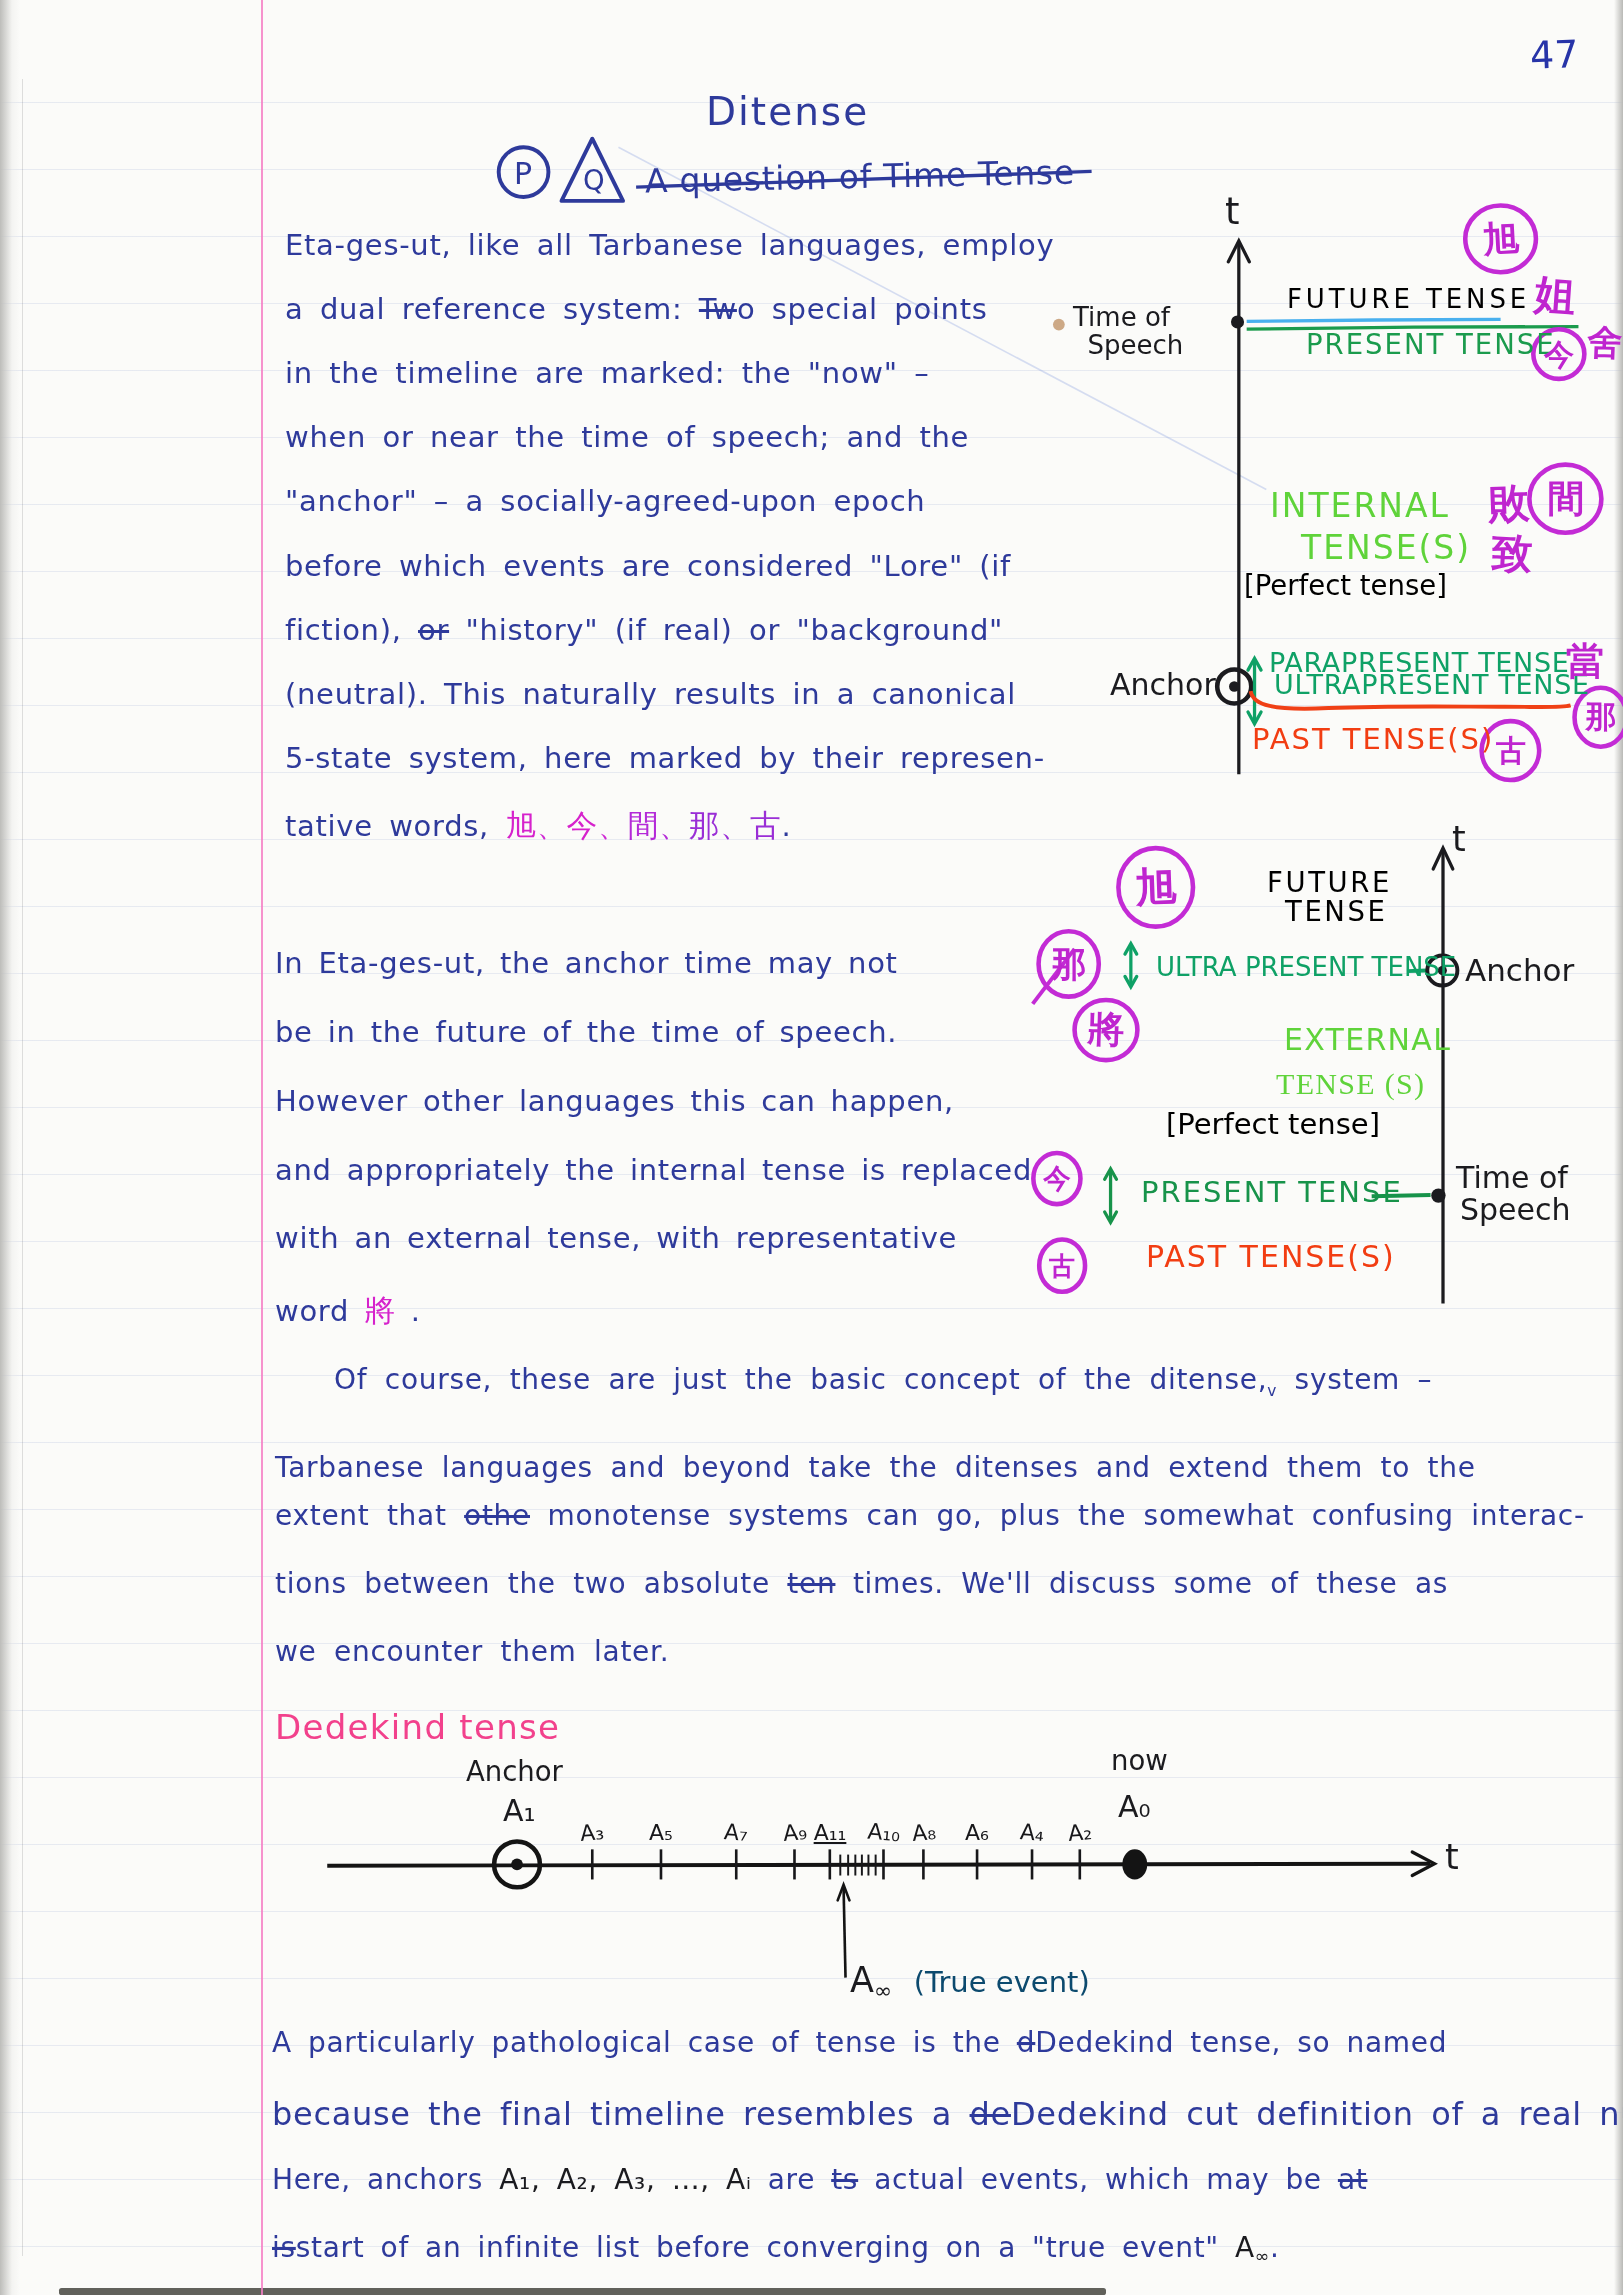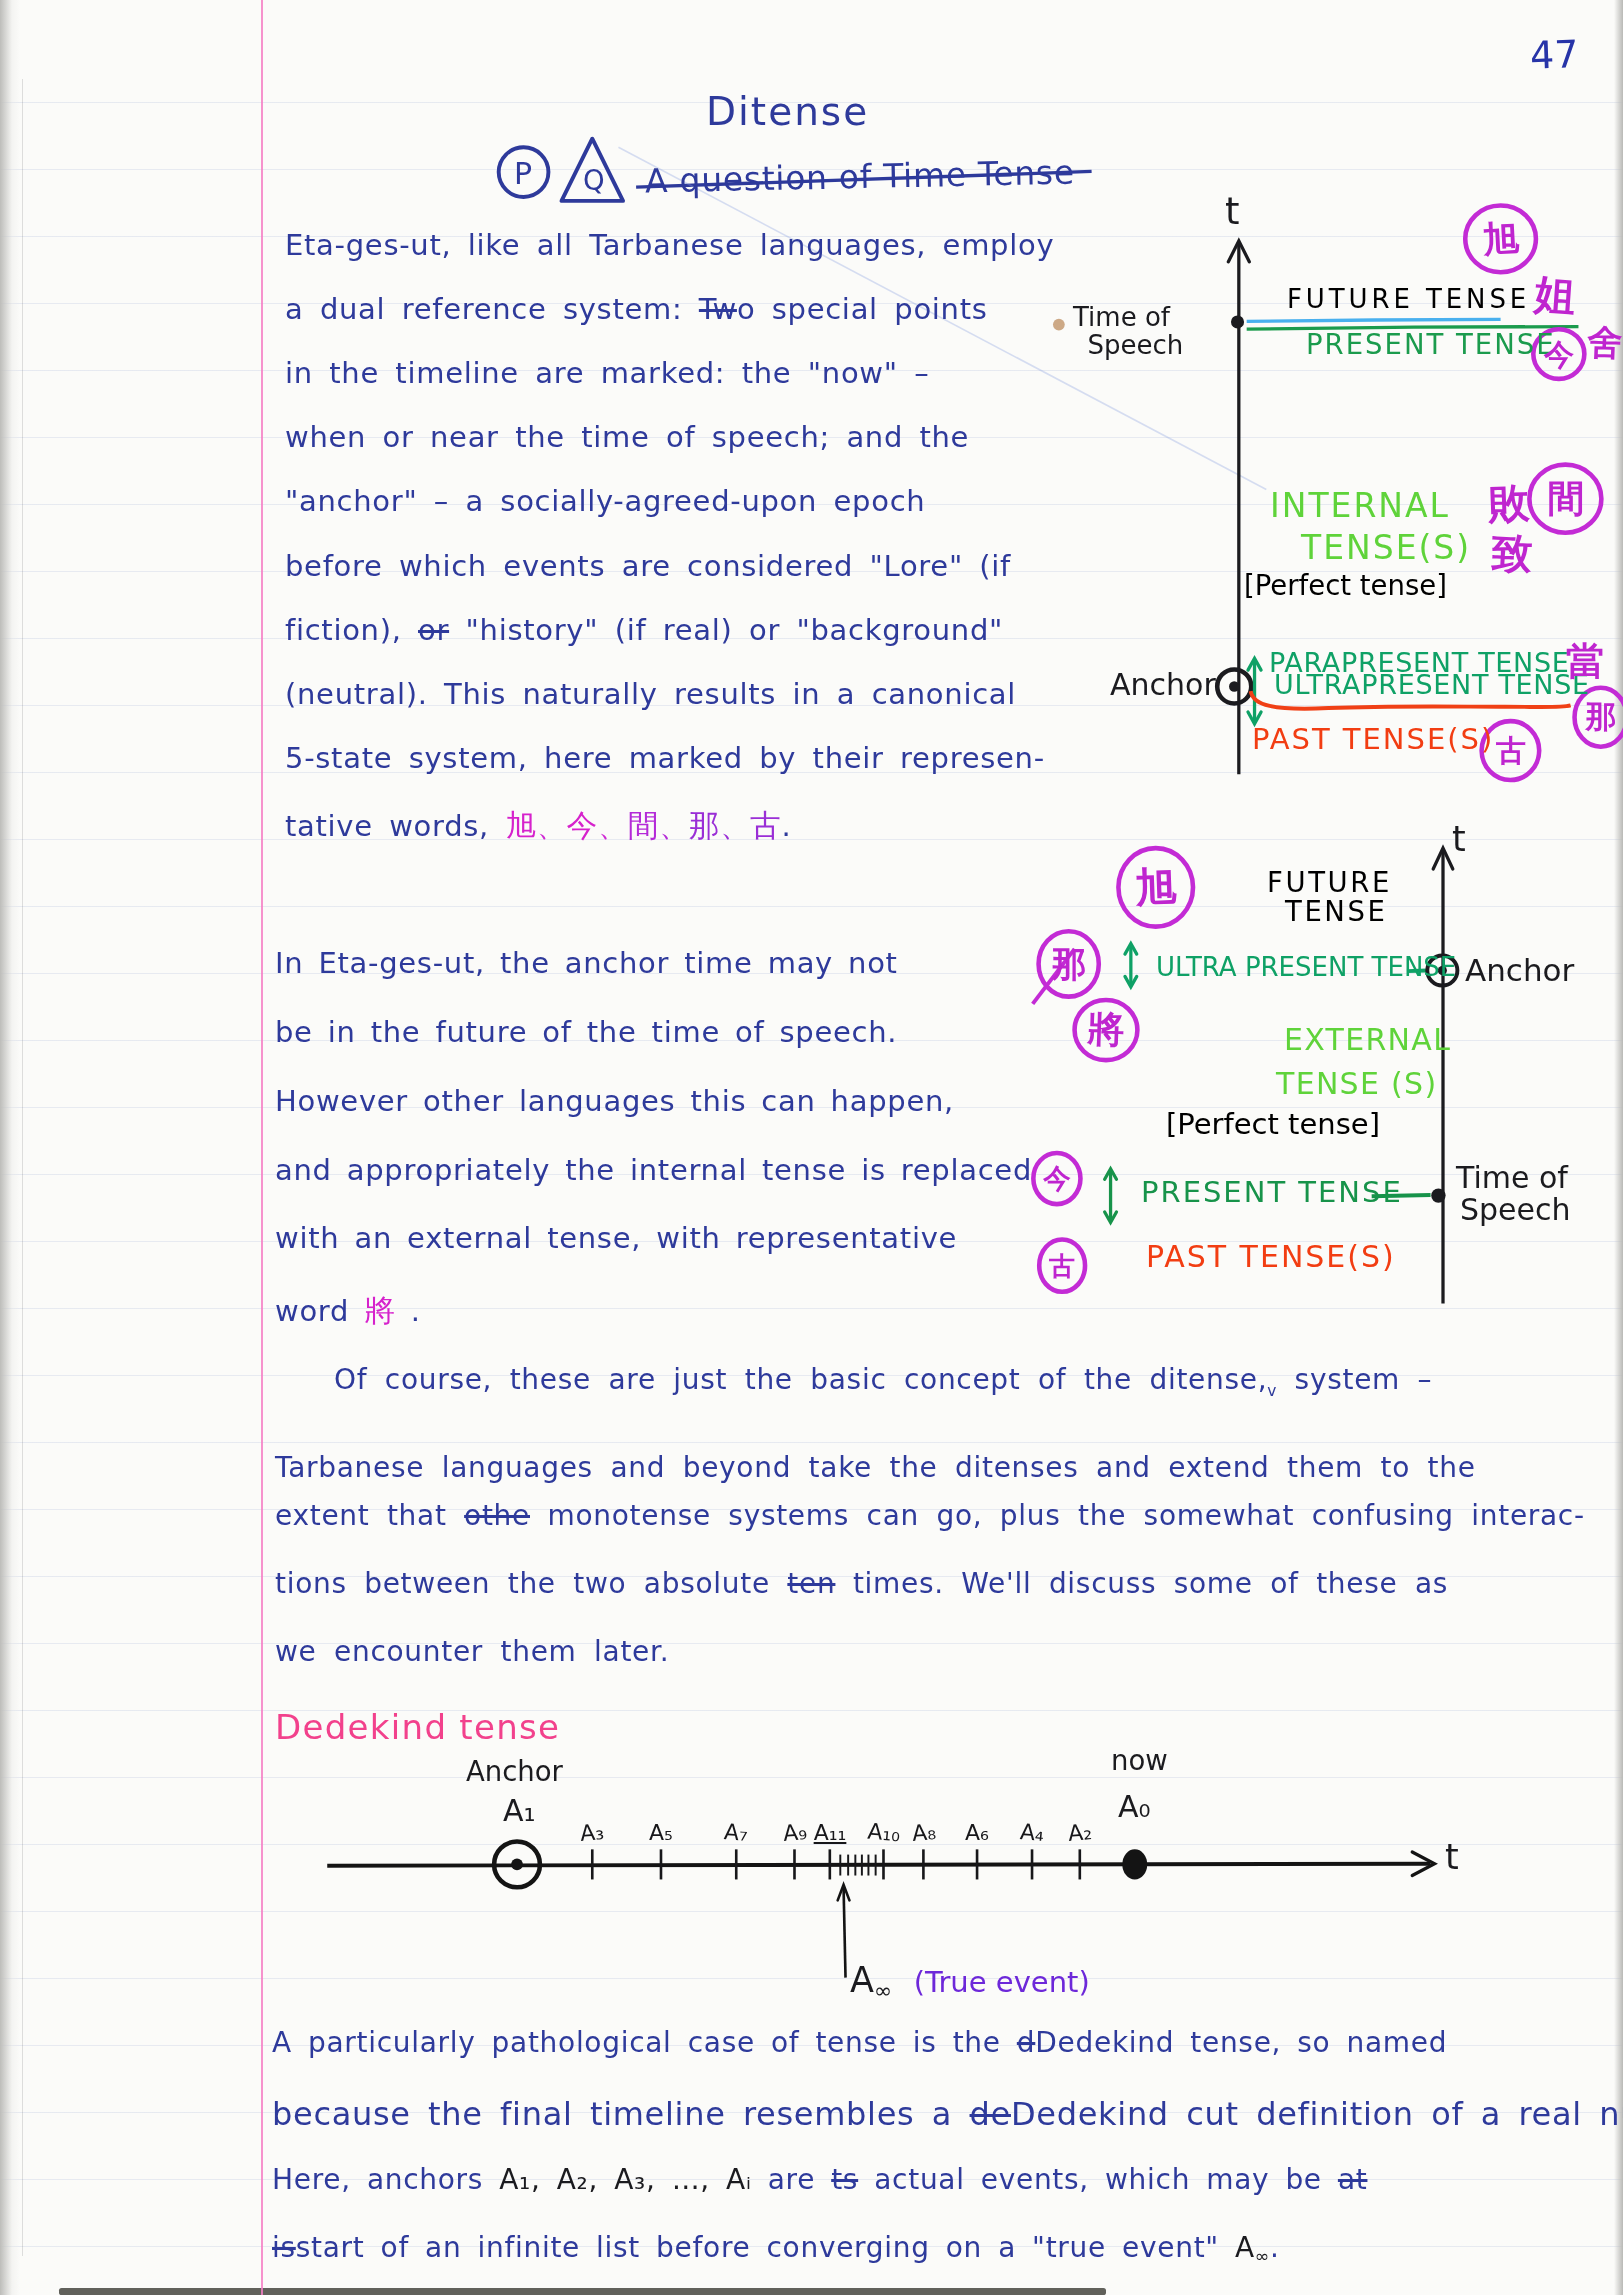--- a/index.html
+++ b/index.html
@@ -20,21 +20,21 @@
   .blk{color:#1b1b1f;}
   .blksub{color:#1b1b1f;font-size:.62em;vertical-align:-0.28em;}
   .ins{font-size:.55em;vertical-align:-0.45em;}
   .st{text-decoration:line-through;text-decoration-thickness:2.6px;}
   .cyan{color:#000000;}
   .green{color:#1b9b4d;}
   .lgreen{color:#5fd33a;}
   .teal{color:#0fa166;}
   .teal2{color:#17934a;}
   .red{color:#f23d12;}
-  .pink2{color:#6d28d9;}
+  .pink2{color:#0c4a6e;}
   .m1{color:#d622cc;} .m2{color:#cf2ad4;} .m3{color:#b42ad8;} .m4{color:#9a2ed6;}
   .cjkspan{font-size:1.06em;}
   .glyph{position:absolute;transform:translate(-50%,-50%);color:#bf25cf;font-weight:bold;white-space:nowrap;}
   .ticklab{position:absolute;color:#17171a;font-size:22px;white-space:nowrap;}
   .pagenum{position:absolute;left:1530px;top:33px;font-size:38px;color:#2734a8;transform:rotate(-2deg);}
   .title{position:absolute;left:682px;top:89px;font-size:39px;color:#2e3a9b;letter-spacing:2px;margin-left:24px;}
   .subtitle{position:absolute;left:645px;top:157px;font-size:33px;color:#2e3a9b;letter-spacing:0.7px;transform:rotate(-1.2deg);}
   .pq{position:absolute;color:#2e3a9b;}
   .heading{position:absolute;left:275px;top:1707px;font-size:34px;color:#f2418c;letter-spacing:1.3px;}
 </style>
@@ -211,21 +211,21 @@
       <div class="glyph" style="left: 1601px; top: 717px; font-size: 31px; transform: translate(-50%, -50%) rotate(0deg);">那</div>
       <div class="glyph" style="left: 1511px; top: 751px; font-size: 30px; transform: translate(-50%, -50%) rotate(0deg);">古</div>
     </div>
 
   <div class="lab blk" style="left:1452px;top:821px;font-size:35px;">t</div>
   <div class="lab cyan" style="left:1267px;top:868px;font-size:27.5px;letter-spacing:2.6px;">FUTURE</div>
   <div class="lab cyan" style="left:1285px;top:897px;font-size:27.5px;letter-spacing:2.6px;">TENSE</div>
   <div class="lab teal" style="left:1156px;top:953px;font-size:26px;">ULTRA PRESENT TENSE</div>
   <div class="lab blk" style="left:1465px;top:954px;font-size:31px;">Anchor</div>
   <div class="lab lgreen" style="left:1284px;top:1024px;font-size:30px;letter-spacing:1.3px;">EXTERNAL</div>
-  <div class="lab lgreen" style="left:1276px;top:1068px;font-size:30px;letter-spacing:1.3px;">TENSE (S)</div>
+  <div class="lab lgreen" style="left:1276px;top:1068px;font-size:30px;letter-spacing:1.3px;font-family:Liberation Serif, serif;">TENSE (S)</div>
   <div class="lab cyan" style="left:1166px;top:1109px;font-size:29px;">[Perfect tense]</div>
   <div class="lab teal2" style="left:1141px;top:1177px;font-size:29px;letter-spacing:2px;">PRESENT TENSE</div>
   <div class="lab blk" style="left:1456px;top:1162px;font-size:30px;">
     <div>Time of</div>
     <div style="margin-left:3.9px;">Speech</div>
   </div>
   <div class="lab red" style="left:1146px;top:1241px;font-size:30px;letter-spacing:2px;">PAST TENSE(S)</div>
   <div id="d2glyphs">
       <div class="glyph" style="left: 1156px; top: 888px; font-size: 42px; transform: translate(-50%, -50%) rotate(-2deg);">旭</div>
       <div class="glyph" style="left: 1069px; top: 964px; font-size: 35px; transform: translate(-50%, -50%) rotate(0deg);">那</div>

